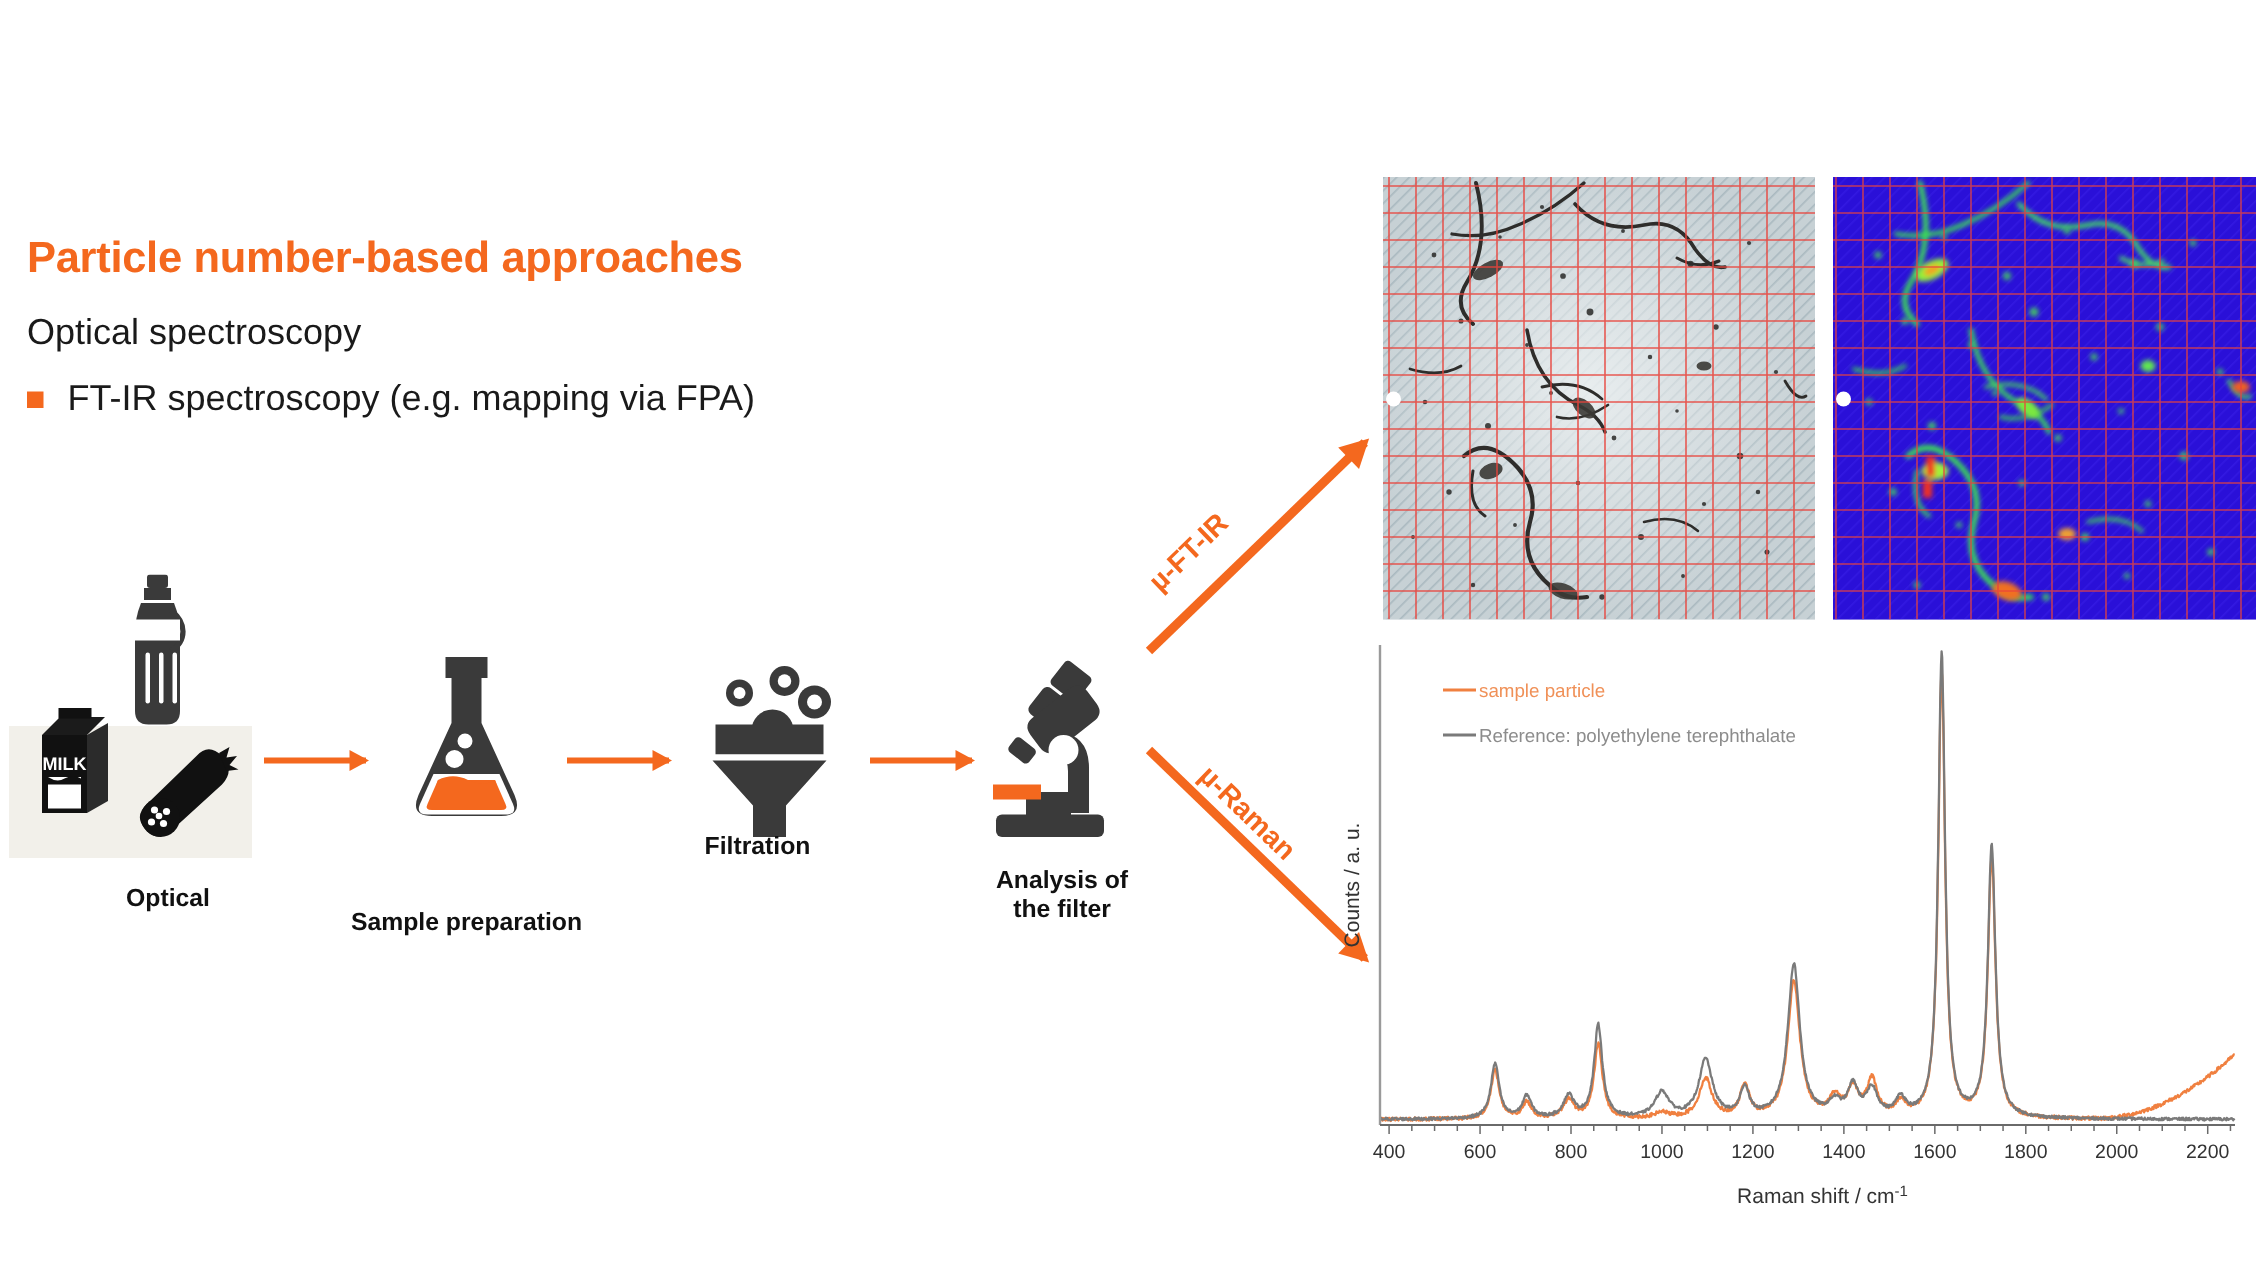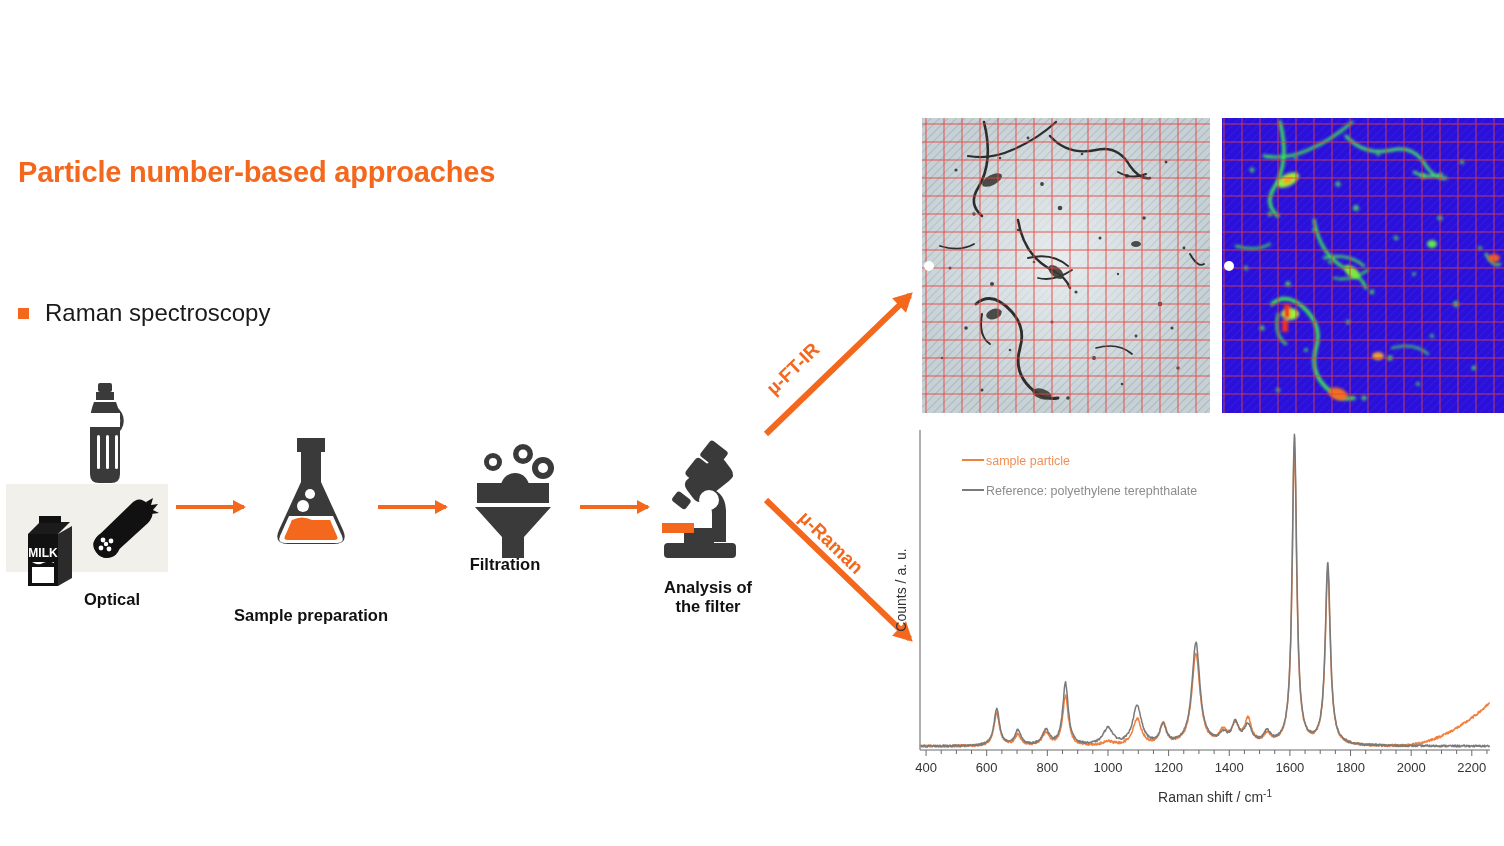--- a/index.html
+++ b/index.html
@@ -164,24 +164,25 @@
     fill: #333333;
     font-family: "Liberation Sans", sans-serif;
   }
 </style>
 </head>
 <body>
 
 <div id="slide">
 
   <div id="title">Particle number-based approaches</div>
-
-  <div class="bullet-row b1">
+  <div id="subtitle">Optical spectroscopy</div>
+
+  <div class="bullet-row b0">
     <span class="bullet-square"></span>
-    <span class="bullet-text">Raman spectroscopy</span>
+    <span class="bullet-text">FT-IR spectroscopy (e.g. mapping via FPA)</span>
   </div>
 
   <div class="sample-bg"></div>
 
   <div class="icon-box" style="left:78px; top:383px; width:54px; height:104px;">
     <svg viewBox="0 0 54 104" width="54" height="104">
       <g fill="#3a3a3a">
         <rect x="20" y="0" width="14" height="9" rx="2"></rect>
         <rect x="18" y="9" width="18" height="8"></rect>
         <path d="M16 19 q-4 10 -4 20 v52 q0 9 9 9 h12 q9 0 9 -9 v-52 q0 -10 -4 -20 z"></path>
@@ -189,21 +190,21 @@
       </g>
       <rect x="12" y="30" width="30" height="14" fill="#ffffff"></rect>
       <g fill="#ffffff">
         <rect x="19" y="52" width="3" height="34" rx="1.5"></rect>
         <rect x="28" y="52" width="3" height="34" rx="1.5"></rect>
         <rect x="37" y="52" width="3" height="34" rx="1.5"></rect>
       </g>
     </svg>
   </div>
 
-  <div class="icon-box" style="left:22px; top:512px; width:56px; height:76px;">
+  <div class="icon-box" style="left:22px; top:468px; width:56px; height:76px;">
     <svg viewBox="0 0 56 76" width="56" height="76">
       <polygon points="6,22 36,22 36,74 6,74" fill="#111111"></polygon>
       <polygon points="36,22 50,14 50,66 36,74" fill="#2b2b2b"></polygon>
       <polygon points="6,22 18,10 48,10 36,22" fill="#1b1b1b"></polygon>
       <rect x="17" y="4" width="22" height="7" fill="#111111"></rect>
       <rect x="10" y="50" width="22" height="21" fill="#ffffff"></rect>
       <path d="M10 50 q6 4 11 1 q6 -3 11 0 v4 h-22 z" fill="#111111"></path>
       <text x="21" y="45" font-family="Liberation Sans, sans-serif" font-size="12" font-weight="bold" fill="#ffffff" text-anchor="middle">MILK</text>
     </svg>
   </div>

